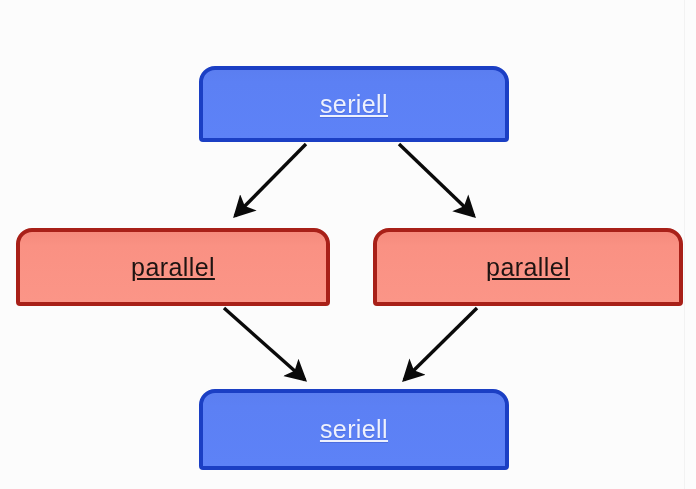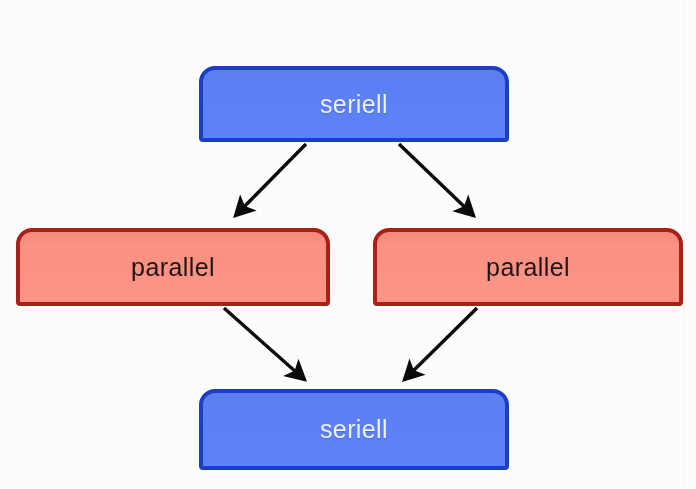--- a/index.html
+++ b/index.html
@@ -42,20 +42,21 @@
     display: flex;
     align-items: center;
     justify-content: center;
     border-style: solid;
     border-width: 4px;
     border-radius: 16px 16px 4px 4px;
     font-size: 25px;
     letter-spacing: 0.4px;
     line-height: 1;
     user-select: none;
+    text-decoration: underline;
   }
   .node.seriell {
     background: linear-gradient(180deg, #5b7ef0 0%, #5c80f4 18%, #5d82f7 100%);
     border-color: #1b3fc4;
     color: #eef1fd;
     text-shadow: 0 1px 1px rgba(30,50,150,0.25);
   }
   .node.parallel {
     background: linear-gradient(180deg, #f58a7c 0%, #fa9183 20%, #fb9587 100%);
     border-color: #a82018;

